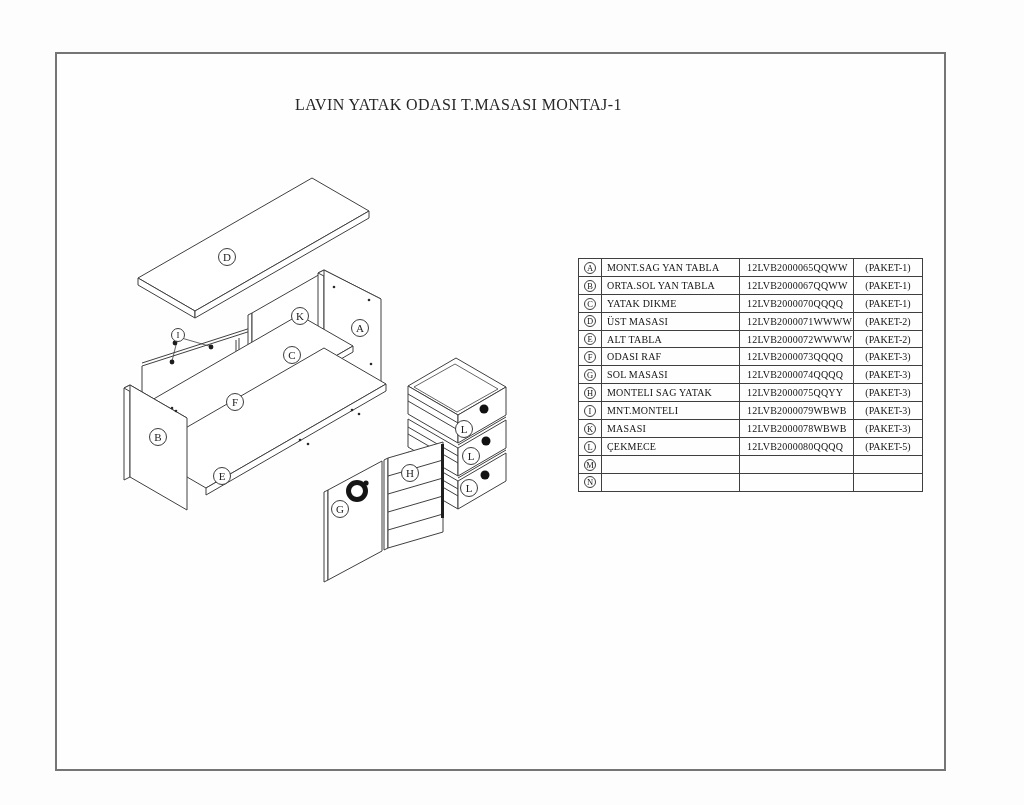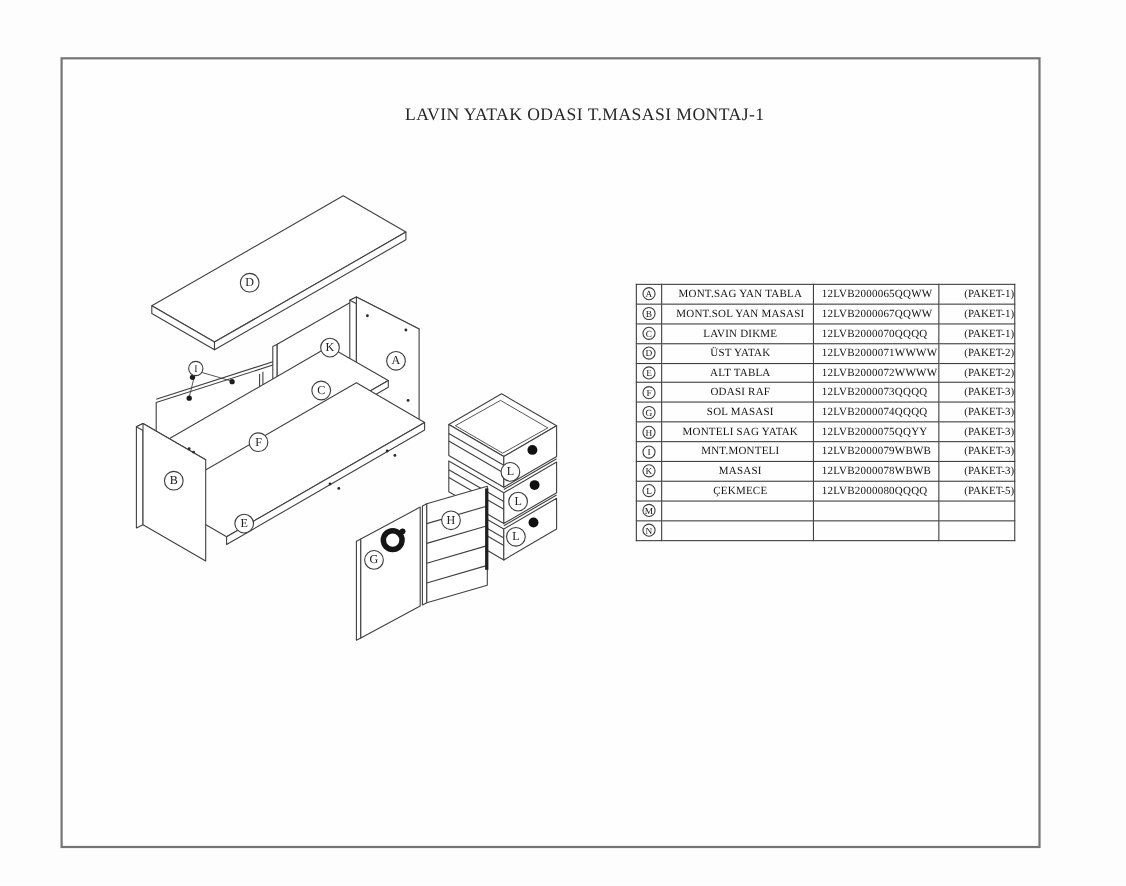--- a/index.html
+++ b/index.html
@@ -5,21 +5,21 @@
   html,body{margin:0;padding:0;background:#ffffff;}
   .canvas{
     position:relative;width:1024px;height:805px;background:#fdfdfd;overflow:hidden;
     font-family:"Liberation Serif", serif;color:#1c1c1c;
   }
   .sheet-border{
     position:absolute;left:55px;top:52px;width:891px;height:719px;
     border:2px solid #757575;box-sizing:border-box;background:#fefefe;
   }
   .title{
-    position:absolute;left:295px;top:96px;width:400px;text-align:right;
+    position:absolute;left:295px;top:96px;width:400px;text-align:left;
     font-size:16px;letter-spacing:.4px;color:#272727;font-weight:500;
     white-space:nowrap;
   }
   svg.diagram{position:absolute;left:0;top:0;}
   
   .plabel{
     position:absolute;width:18px;height:18px;margin-left:-9px;margin-top:-9px;
     border:1.2px solid #3c3c3c;border-radius:50%;background:#ffffff;
     font-size:11px;line-height:16px;text-align:center;box-sizing:border-box;
     color:#222;
@@ -28,23 +28,23 @@
   
   .parts{
     position:absolute;left:578px;top:258px;
     border-collapse:collapse;table-layout:fixed;width:328px;
   }
   .parts td{
     border:1px solid #3f3f3f;height:16.9px;padding:0;overflow:hidden;
     font-size:10px;line-height:11px;white-space:nowrap;color:#141414;
   }
   .parts td.c-letter{width:22px;text-align:center;}
-  .parts td.c-name{width:132px;padding-left:5px;letter-spacing:.2px;text-align:center;}
+  .parts td.c-name{width:132px;padding-left:5px;letter-spacing:.2px;}
   .parts td.c-code{width:106px;padding-left:7px;letter-spacing:.2px;}
-  .parts td.c-paket{width:68px;text-align:right;}
+  .parts td.c-paket{width:68px;text-align:center;}
   .lettercirc{
     display:inline-block;width:12px;height:12px;border:1px solid #3c3c3c;border-radius:50%;
     font-size:8.5px;line-height:11px;text-align:center;vertical-align:middle;
     box-sizing:border-box;background:#fff;
   }
 </style>
 </head>
 <body>
 
 <div class="canvas">
@@ -192,33 +192,33 @@
   <table class="parts">
     <tbody id="parts-body">
         <tr>
           <td class="c-letter"><span class="lettercirc">A</span></td>
           <td class="c-name">MONT.SAG YAN TABLA</td>
           <td class="c-code">12LVB2000065QQWW</td>
           <td class="c-paket">(PAKET-1)</td>
         </tr>
         <tr>
           <td class="c-letter"><span class="lettercirc">B</span></td>
-          <td class="c-name">MONT.SOL YAN MASASI</td>
+          <td class="c-name">ORTA.SOL YAN TABLA</td>
           <td class="c-code">12LVB2000067QQWW</td>
           <td class="c-paket">(PAKET-1)</td>
         </tr>
         <tr>
           <td class="c-letter"><span class="lettercirc">C</span></td>
-          <td class="c-name">LAVIN DIKME</td>
+          <td class="c-name">YATAK DIKME</td>
           <td class="c-code">12LVB2000070QQQQ</td>
           <td class="c-paket">(PAKET-1)</td>
         </tr>
         <tr>
           <td class="c-letter"><span class="lettercirc">D</span></td>
-          <td class="c-name">ÜST YATAK</td>
+          <td class="c-name">ÜST MASASI</td>
           <td class="c-code">12LVB2000071WWWW</td>
           <td class="c-paket">(PAKET-2)</td>
         </tr>
         <tr>
           <td class="c-letter"><span class="lettercirc">E</span></td>
           <td class="c-name">ALT TABLA</td>
           <td class="c-code">12LVB2000072WWWW</td>
           <td class="c-paket">(PAKET-2)</td>
         </tr>
         <tr>

